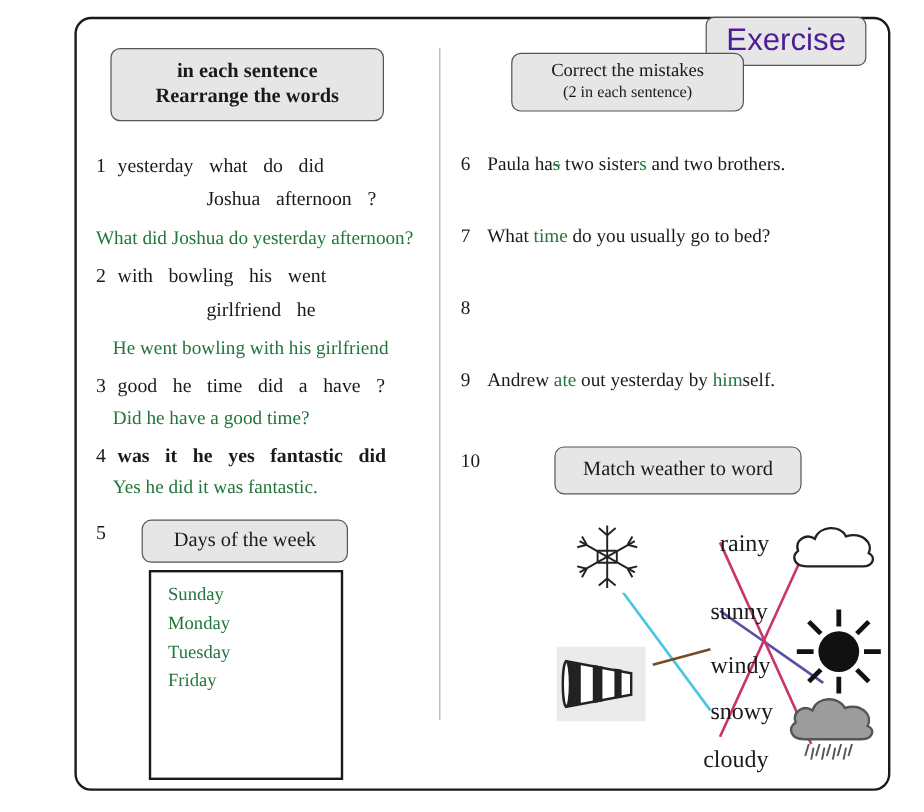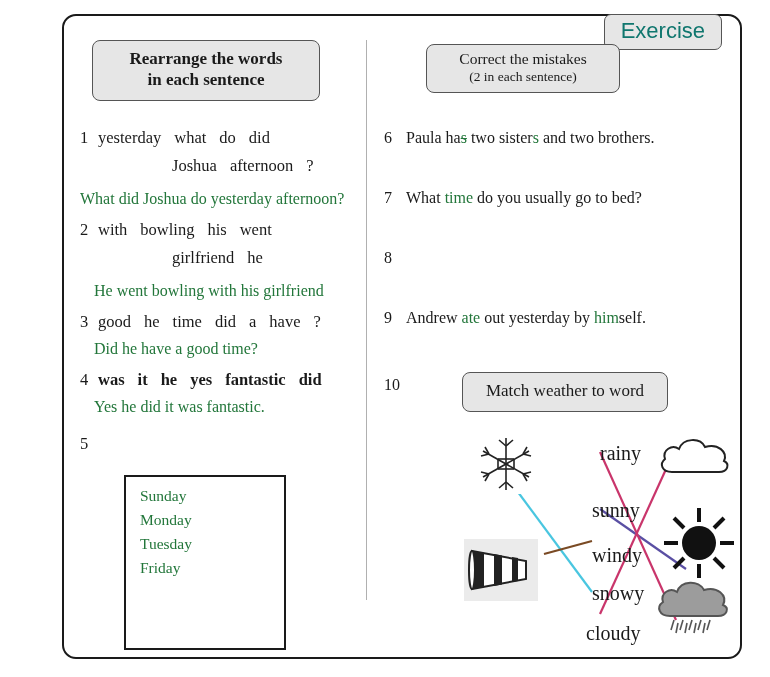--- a/index.html
+++ b/index.html
@@ -27,23 +27,23 @@
     background: #fff;
   }
   .exercise-badge {
     position: absolute;
     right: 18px;
     top: -2px;
     background: #e6e6e6;
     border: 1.5px solid #555;
     border-radius: 7px;
     padding: 3px 16px 5px 16px;
-    font-size: 22px;
+    font-size: 26px;
     font-family: "Liberation Sans", sans-serif;
-    color: #0f766e;
+    color: #4c1d95;
   }
   .divider {
     position: absolute;
     left: 302px;
     top: 24px;
     width: 1px;
     height: 560px;
     background: #b0b0b0;
   }
   
@@ -190,22 +190,22 @@
 <body>
 
 <div id="sheet">
 
   <div class="exercise-badge">Exercise</div>
   <div class="divider"></div>
 
   <div id="left-col">
 
     <div id="rearrange-pill" class="pill">
+      <div>in each sentence</div>
       <div>Rearrange the words</div>
-      <div>in each sentence</div>
     </div>
 
     <span class="qnum" style="left:0px; top:96px;">1</span>
     <span class="q spaced" style="left:18px; top:96px;">
       <span>yesterday</span><span>what</span><span>do</span><span>did</span>
     </span>
     <span class="q spaced" style="left:92px; top:124px;">
       <span>Joshua</span><span>afternoon</span><span>?</span>
     </span>
     <span class="ans" style="left:0px; top:158px;">What did Joshua do yesterday afternoon?</span>
@@ -225,20 +225,21 @@
     </span>
     <span class="ans" style="left:14px; top:308px;">Did he have a good time?</span>
 
     <span class="qnum" style="left:0px; top:338px;">4</span>
     <span class="q spaced" style="left:18px; top:338px;font-weight:bold;">
       <span>was</span><span>it</span><span>he</span><span>yes</span><span>fantastic</span><span>did</span>
     </span>
     <span class="ans" style="left:14px; top:366px;">Yes he did it was fantastic.</span>
 
     <span class="qnum" style="left:0px; top:402px;">5</span>
+    <div id="days-pill" class="pill">Days of the week</div>
     <div id="days-box">
       <div>Sunday</div>
       <div>Monday</div>
       <div>Tuesday</div>
       <div>Friday</div>
     </div>
   </div>
 
   <div id="right-col">
 

